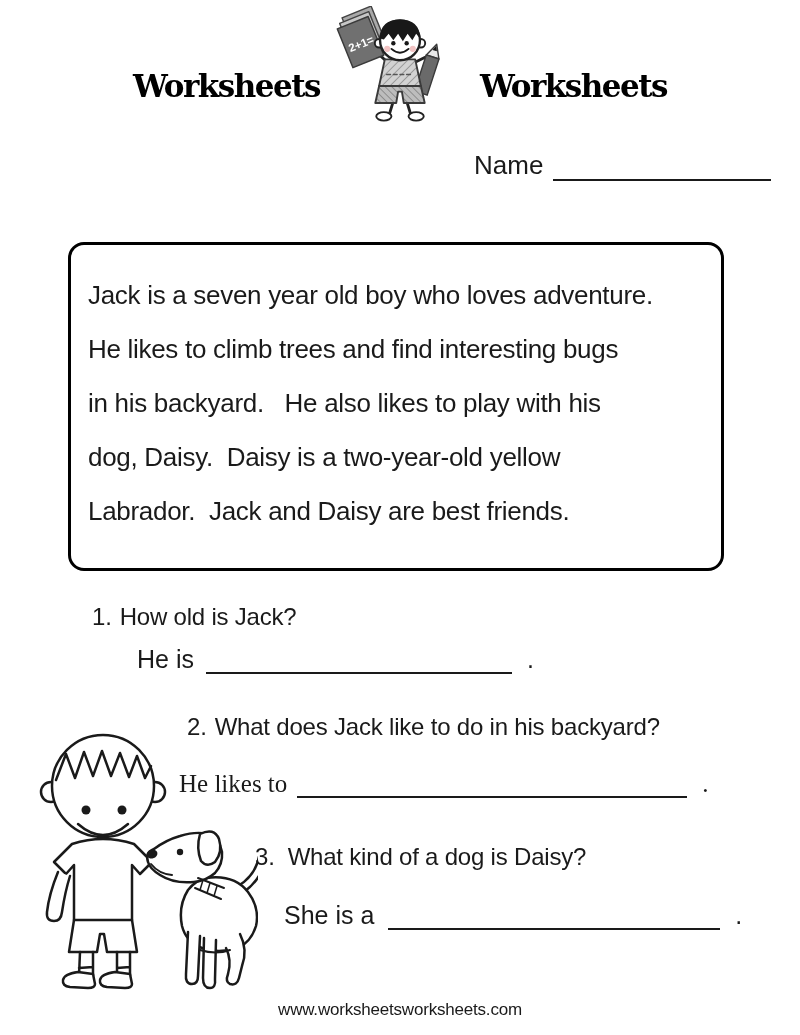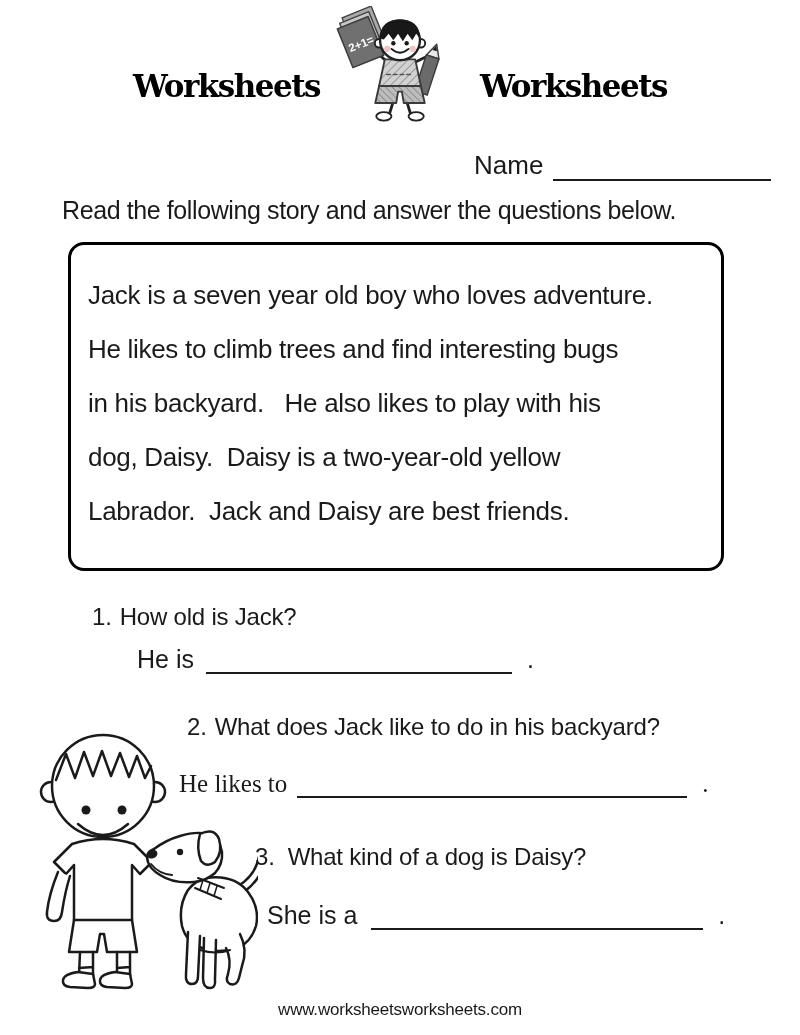--- a/index.html
+++ b/index.html
@@ -29,21 +29,21 @@
   
   .question { position:absolute; display:flex; gap:8px; font-size:24px; letter-spacing:-0.2px; }
   .answer   { position:absolute; display:flex; align-items:flex-end; font-size:25px; }
   .q1 { top:603px; left:92px; }
   .a1 { top:645px; left:137px; }
   .a1 .blank { width:306px; margin-left:12px; }
   .q2 { top:713px; left:187px; }
   .a2 { top:770px; left:179px;font-family:Liberation Serif, serif; }
   .a2 .blank { width:390px; margin-left:10px; }
   .q3 { top:843px; left:255px; gap:13px; }
-  .a3 { top:901px; left:267px; }
+  .a3 { top:901px; left:284px; }
   .a3 .blank { width:332px; margin-left:14px; }
   .answer .period { margin-left:15px; }
   
   .mascot { width:152px; height:120px; }
   .kid-dog { position:absolute; left:18px; top:722px; }
   
   .footer { position:absolute; top:1000px; left:0; right:0; text-align:center; font-size:17px; letter-spacing:-0.2px; }
 </style>
 </head>
 <body>
@@ -101,21 +101,20 @@
     </svg>
 
     <span class="logo-text">Worksheets</span>
   </header>
 
   <div class="name-row">
     <span>Name</span>
     <span class="blank name-blank"></span>
   </div>
 
-  <div class="instruction">Read the following story and answer the questions below.</div>
 
   <div class="story-box">
     <div class="story-line">Jack is a seven year old boy who loves adventure.</div>
     <div class="story-line">He likes to climb trees and find interesting bugs</div>
     <div class="story-line">in his backyard.   He also likes to play with his</div>
     <div class="story-line">dog, Daisy.  Daisy is a two-year-old yellow</div>
     <div class="story-line">Labrador.  Jack and Daisy are best friends.</div>
   </div>
 
   <div class="question q1">

